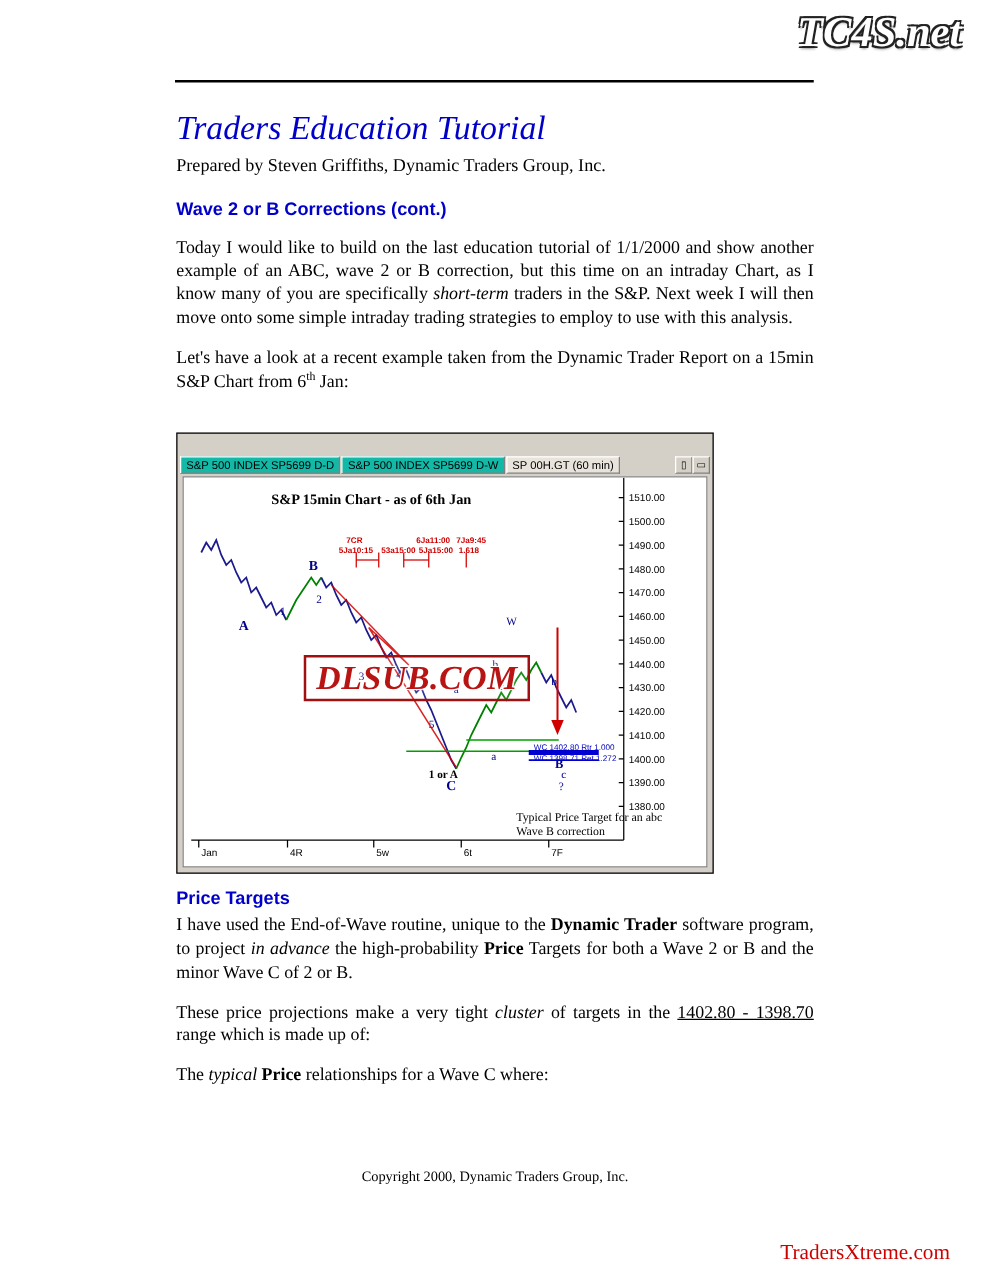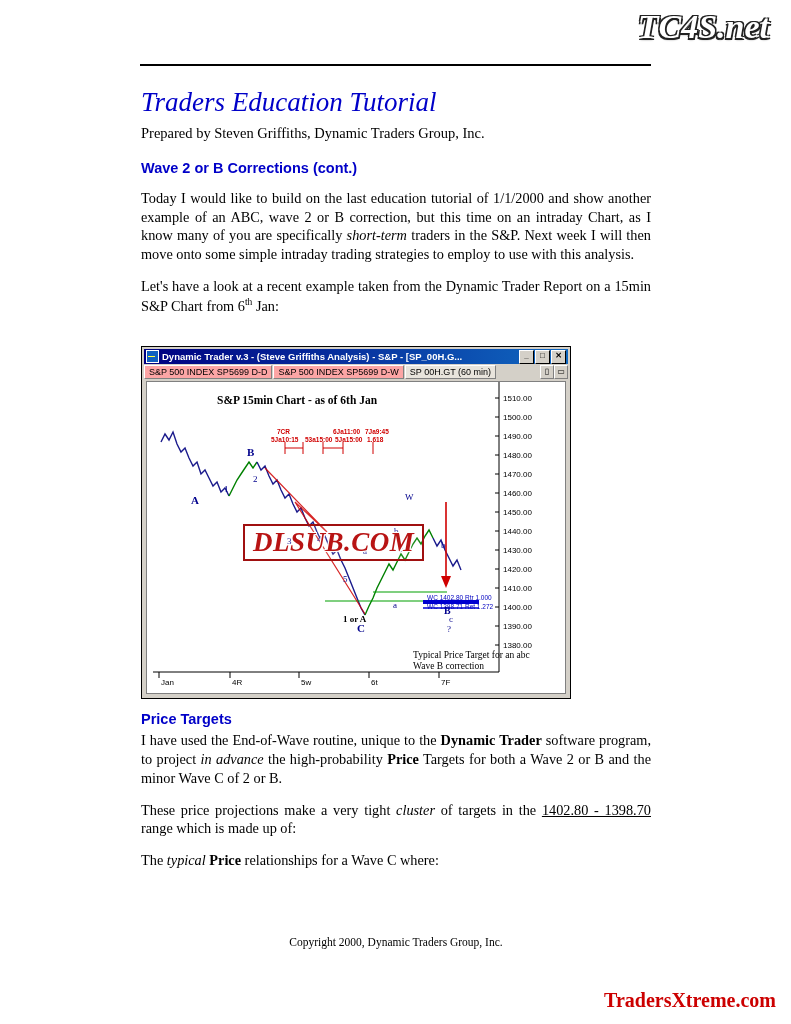--- a/index.html
+++ b/index.html
@@ -162,21 +162,21 @@
     font-family: "Liberation Sans", sans-serif;
   }
   .tab-bar {
     position: absolute;
     left: 2px; top: 18px;
     width: 424px; height: 14px;
     display: flex;
     font-size: 9px;
   }
   .tab-item {
-    background: #fca5a5;
+    background: #14b8a6;
     border: 1px solid;
     border-color: #ffffff #808080 #808080 #ffffff;
     padding: 1px 4px 0 4px;
     margin-right: 1px;
     box-sizing: border-box;
     white-space: nowrap;
     height: 14px;
   }
   .tab-item.sel {
     background: #e8e4dc;
@@ -255,25 +255,25 @@
   .copyright {
     position: absolute;
     left: 141px;
     top: 936px;
     width: 510px;
     text-align: center;
     font-size: 11.5px;
   }
   .tx-watermark {
     position: absolute;
-    right: 15px;
+    right: 31px;
     bottom: 12px;
     font-family: "Liberation Serif", serif;
-    font-weight: bold;
-    font-size: 20px;
+    font-weight: normal;
+    font-size: 17px;
     color: #cc0000;
     text-shadow:
       -1px -1px 0 #ffffff, 1px -1px 0 #ffffff,
       -1px 1px 0 #ffffff, 1px 1px 0 #ffffff;
   }
 </style>
 </head>
 <body>
 
 <div class="page">
@@ -288,29 +288,20 @@
 
     <h2 class="section-head">Wave 2 or B Corrections (cont.)</h2>
 
     <p class="para"><span>Today I would like to build on the last education tutorial of 1/1/2000 and show another example of an ABC, wave 2 or B correction, but this time on an intraday Chart, as I know many of you are specifically </span><span class="it">short-term</span><span> traders in the S&amp;P. Next week I will then move onto some simple intraday trading strategies to employ to use with this analysis.</span></p>
 
     <p class="para"><span>Let's have a look at a recent example taken from the Dynamic Trader Report on a 15min S&amp;P Chart from 6</span><sup>th</sup><span> Jan:</span></p>
   </div>
 
   <div class="figure">
 
-    <div class="win-titlebar">
-      <span class="win-icon"></span>
-      <span class="win-title-text">Dynamic Trader v.3 - (Steve Griffiths Analysis) - S&amp;P - [SP_00H.G...</span>
-      <span class="win-btns">
-        <span class="win-btn">_</span>
-        <span class="win-btn">□</span>
-        <span class="win-btn">✕</span>
-      </span>
-    </div>
 
     <div class="tab-bar">
       <span class="tab-item">S&amp;P 500 INDEX SP5699 D-D</span>
       <span class="tab-item">S&amp;P 500 INDEX SP5699 D-W</span>
       <span class="tab-item sel">SP  00H.GT (60 min)</span>
       <span class="tab-spacer"></span>
       <span class="tab-small">▯</span>
       <span class="tab-small">▭</span>
     </div>
 

